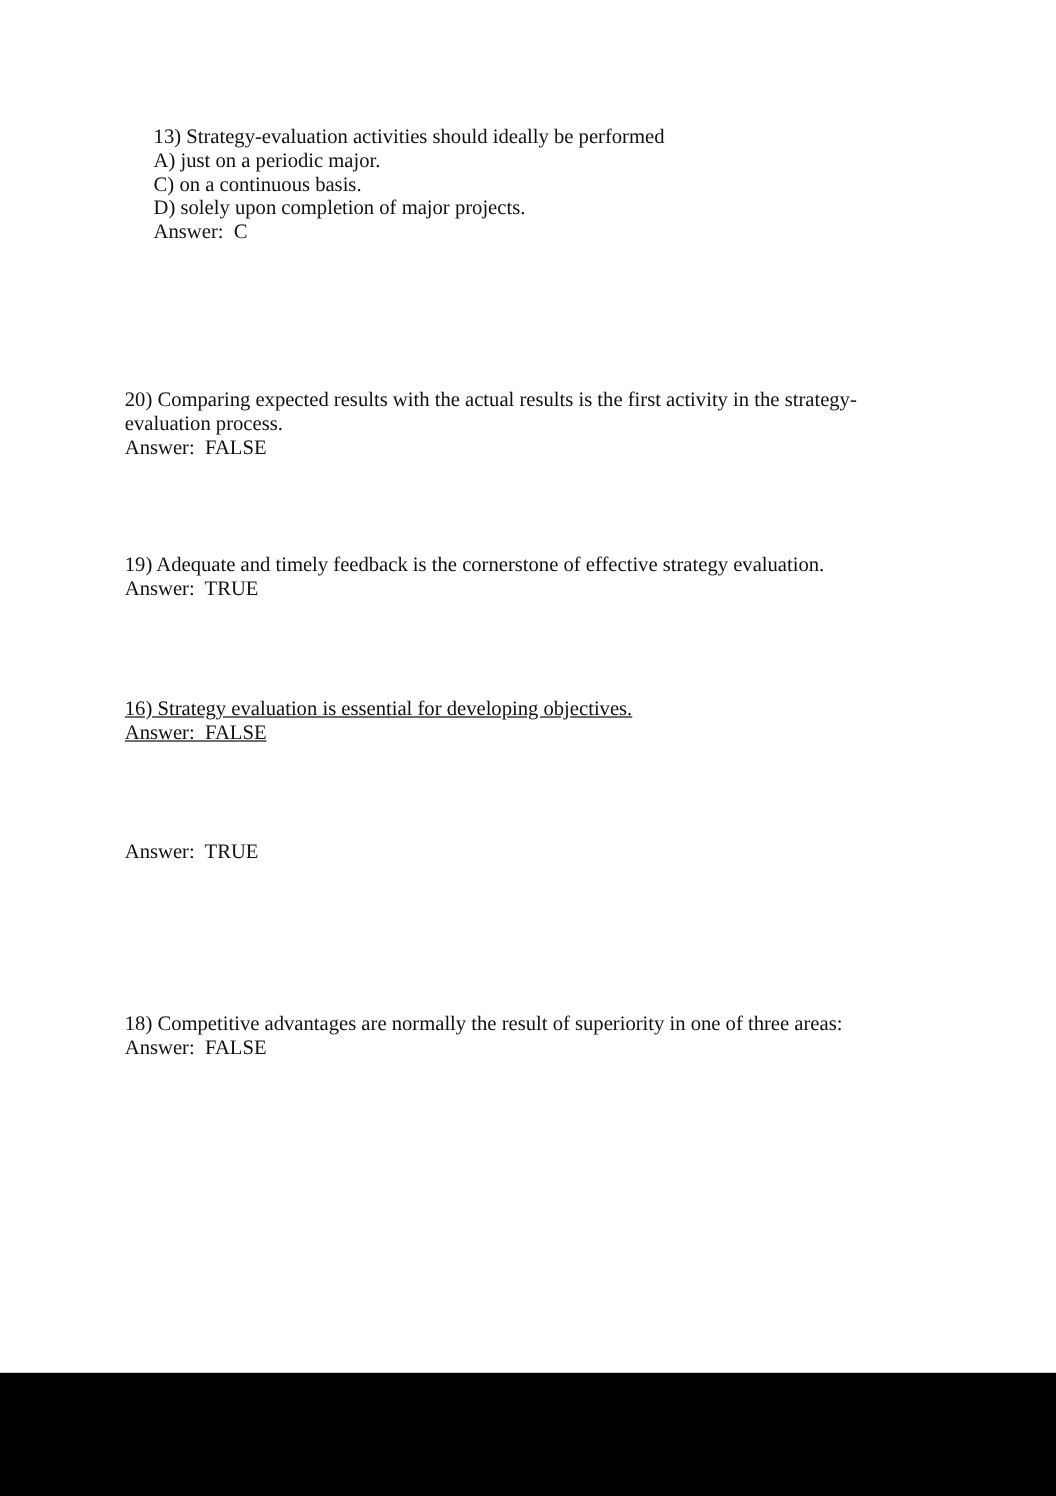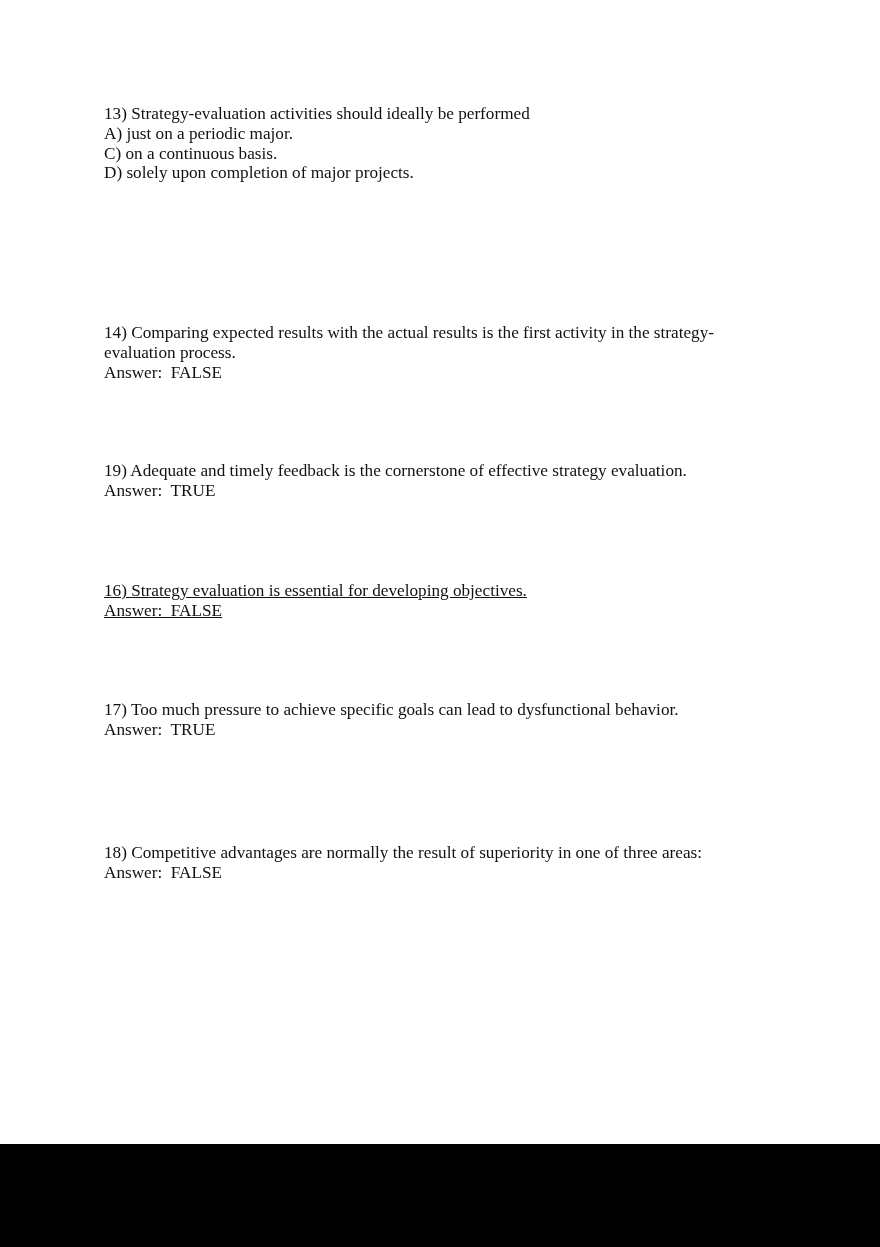--- a/index.html
+++ b/index.html
@@ -8,45 +8,45 @@
   .page { position: absolute; left: 0; top: 0; width: 880px; height: 1144px; background: #fff; }
   .q { position: absolute; left: 104px; width: 640px; font-size: 17.2px; line-height: 19.8px; }
   .line { display: block; white-space: pre; }
   .bottom-bar { position: absolute; left: 0; top: 1144px; width: 880px; height: 103px; background: #000; }
 </style>
 </head>
 <body>
 
 <div class="page">
 
-  <div class="q" style="top:104px;">
+  <div class="q" style="top:104px;margin-left:24px;">
     <span class="line">13) Strategy-evaluation activities should ideally be performed</span>
     <span class="line">A) just on a periodic major.</span>
     <span class="line">C) on a continuous basis.</span>
     <span class="line">D) solely upon completion of major projects.</span>
+    <span class="line">Answer:  C</span>
   </div>
 
   <div class="q" style="top:323px;">
-    <span class="line">14) Comparing expected results with the actual results is the first activity in the strategy-</span>
+    <span class="line">20) Comparing expected results with the actual results is the first activity in the strategy-</span>
     <span class="line">evaluation process.</span>
     <span class="line">Answer:  FALSE</span>
   </div>
 
   <div class="q" style="top:461px;">
     <span class="line">19) Adequate and timely feedback is the cornerstone of effective strategy evaluation.</span>
     <span class="line">Answer:  TRUE</span>
   </div>
 
   <div class="q" style="top:581px;text-decoration:underline;">
     <span class="line">16) Strategy evaluation is essential for developing objectives.</span>
     <span class="line">Answer:  FALSE</span>
   </div>
 
   <div class="q" style="top:700px;">
-    <span class="line">17) Too much pressure to achieve specific goals can lead to dysfunctional behavior.</span>
     <span class="line">Answer:  TRUE</span>
   </div>
 
   <div class="q" style="top:843px;">
     <span class="line">18) Competitive advantages are normally the result of superiority in one of three areas:</span>
     <span class="line">Answer:  FALSE</span>
   </div>
 
 </div>
 

